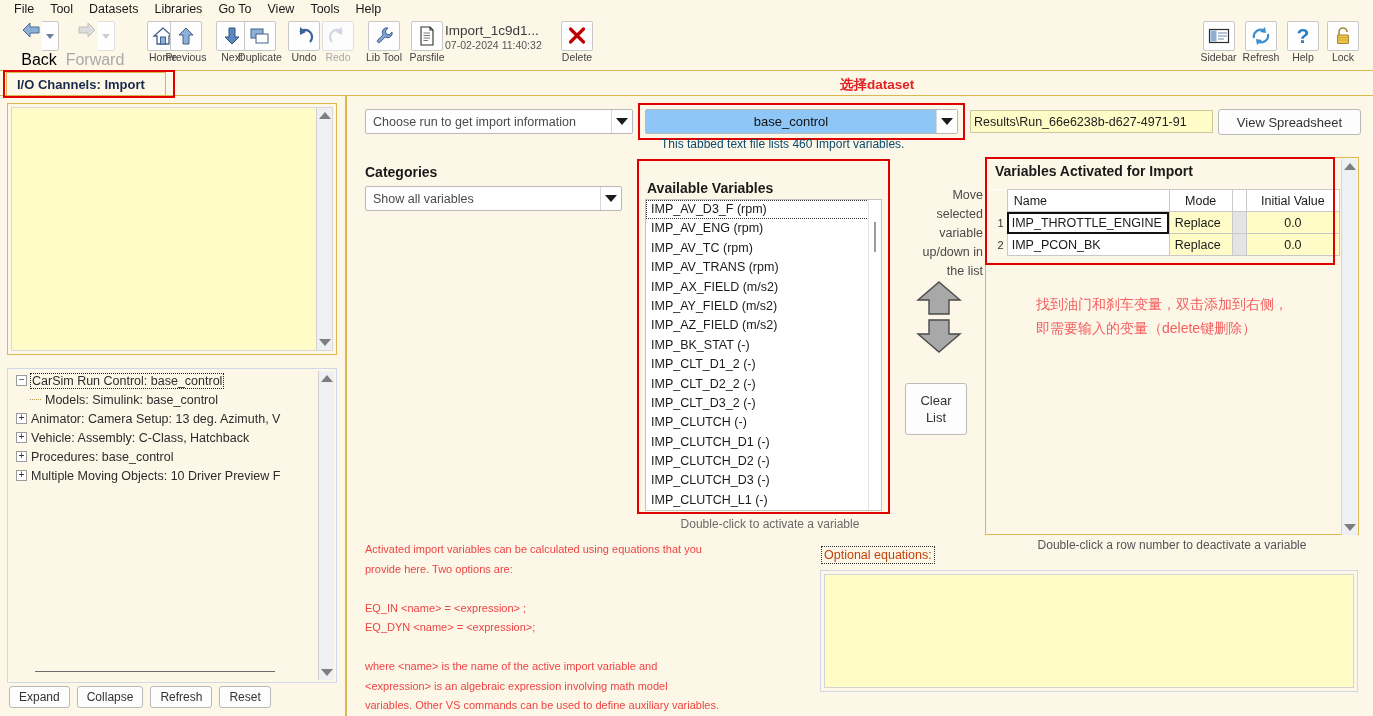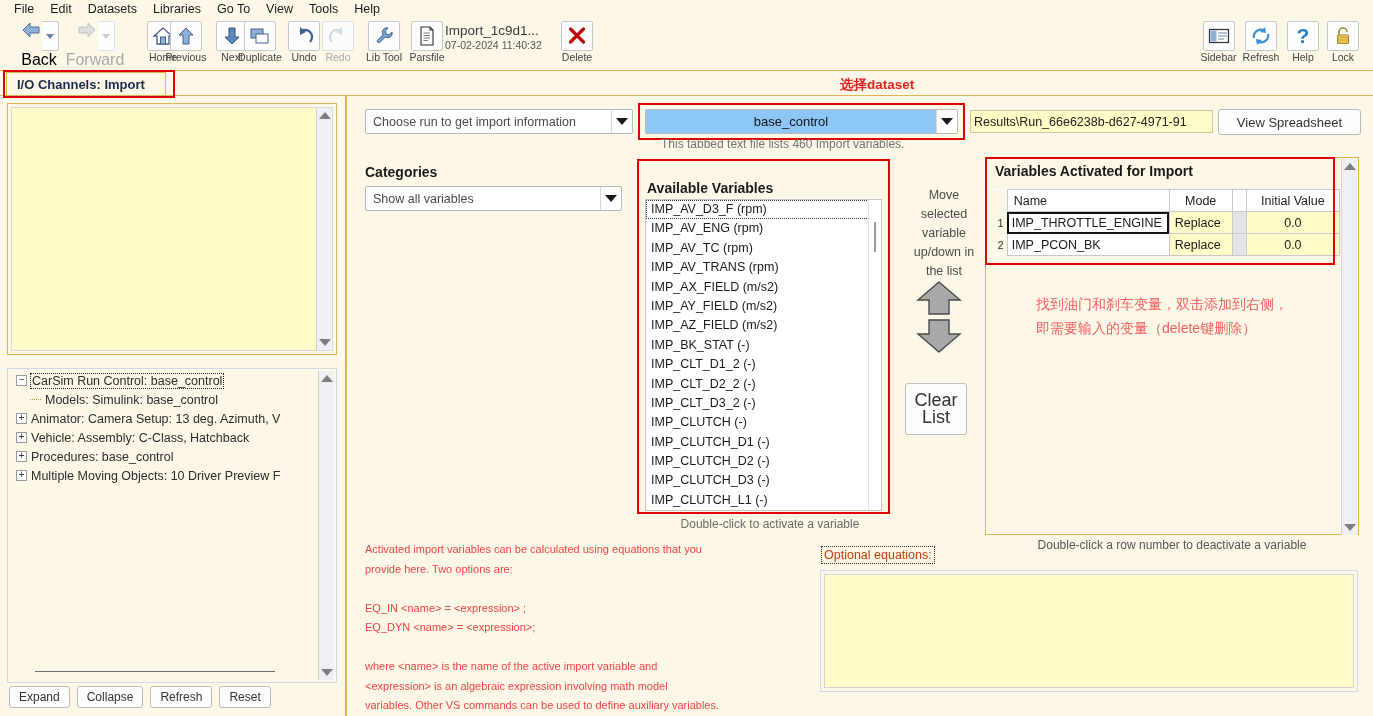--- a/index.html
+++ b/index.html
@@ -229,21 +229,21 @@
   #view-spreadsheet {
     position: absolute; left: 1218px; top: 109px; width: 143px; height: 26px;
     border: 1px solid #b9b9b9; border-radius: 3px;
     background: #fdfdfd;
     font-size: 13px; color: #333;
     display: flex; align-items: center; justify-content: center;
     cursor: default;
   }
   #file-note {
     position: absolute; left: 661px; top: 137px;
-    font-size: 12px; color: #737373; white-space: nowrap;
+    font-size: 12px; color: #0c4a6e; white-space: nowrap;
   }
 
   
   #cat-title {
     position: absolute; left: 365px; top: 164px;
     font-size: 14px; font-weight: bold; color: #1a1a1a;
   }
   #cat-combo {
     position: absolute; left: 365px; top: 186px; width: 257px;
   }
@@ -284,31 +284,31 @@
   }
   #avail-hint {
     position: absolute; left: 650px; top: 517px; width: 240px;
     text-align: center;
     font-size: 12px; color: #6a6a6a;
   }
 
   
   .move-text {
     position: absolute; left: 905px; top: 186px; width: 78px;
-    text-align: center;
+    text-align: right;
     font-size: 12.5px; color: #4a4a4a; line-height: 19px;
   }
   .big-arrow { position: absolute; left: 915px; }
   #arrow-up { top: 280px; }
   #arrow-dn { top: 318px; }
   #clear-list {
     position: absolute; left: 905px; top: 383px; width: 62px; height: 52px;
     border: 1px solid #bcbcbc; border-radius: 3px;
     background: #fdfdfd;
-    font-size: 18px; color: #333;
+    font-size: 13px; color: #333;
     display: flex; flex-direction: column; align-items: center; justify-content: center;
     line-height: 17px;
     cursor: default;
   }
 
   
   .act-box {
     position: absolute; left: 985px; top: 157px; width: 350px; height: 108px;
     border: 2px solid #e00000;
     pointer-events: none;
@@ -388,21 +388,21 @@
     border: 1px solid #d4d4d4;
   }
 </style>
 </head>
 <body>
 
 <div id="app">
 
   <div class="menubar">
     <div class="mi">File</div>
-    <div class="mi">Edit</div>
+    <div class="mi">Tool</div>
     <div class="mi">Datasets</div>
     <div class="mi">Libraries</div>
     <div class="mi">Go To</div>
     <div class="mi">View</div>
     <div class="mi">Tools</div>
     <div class="mi">Help</div>
   </div>
 
   <div class="toolbar">
 

